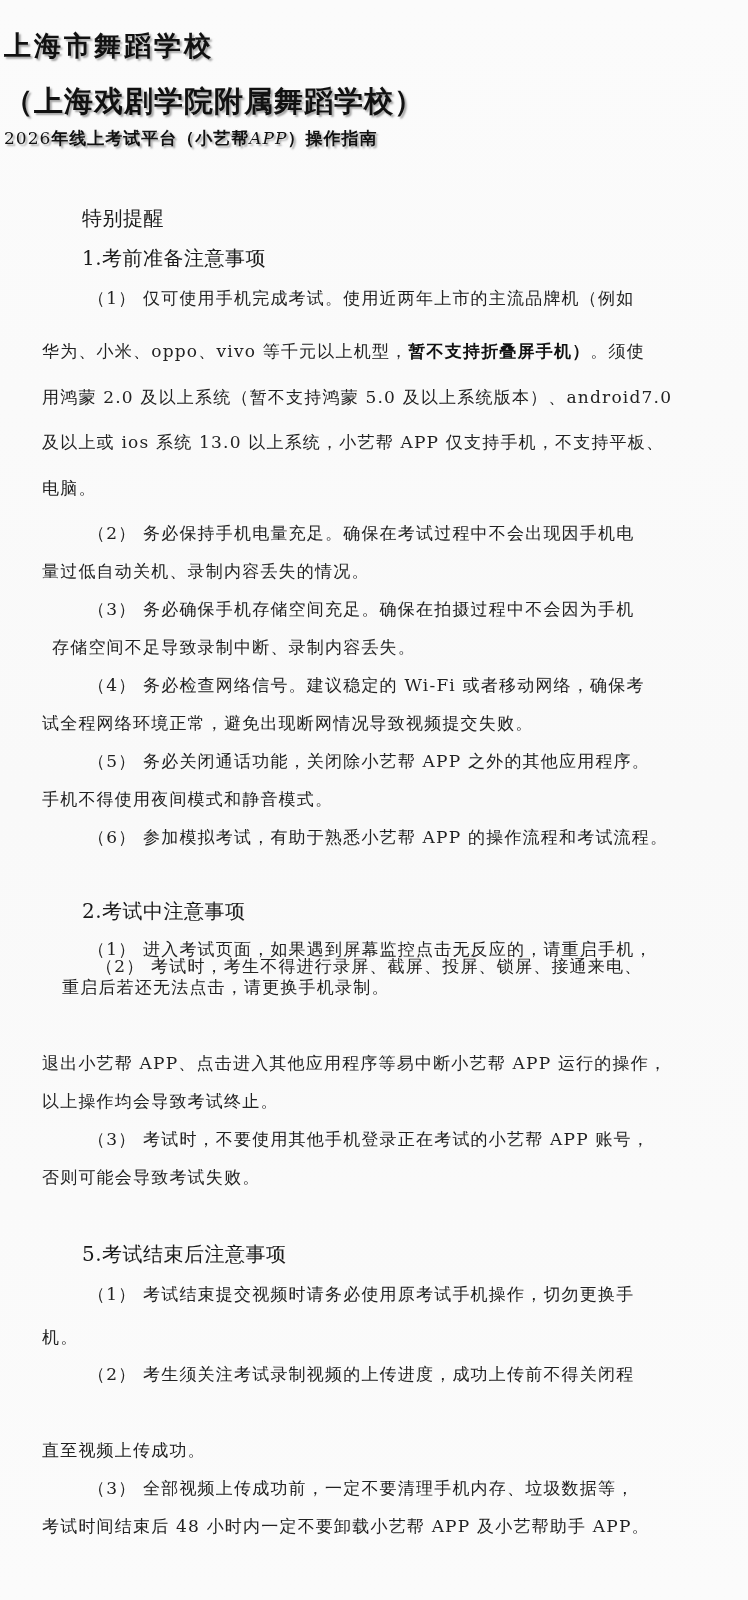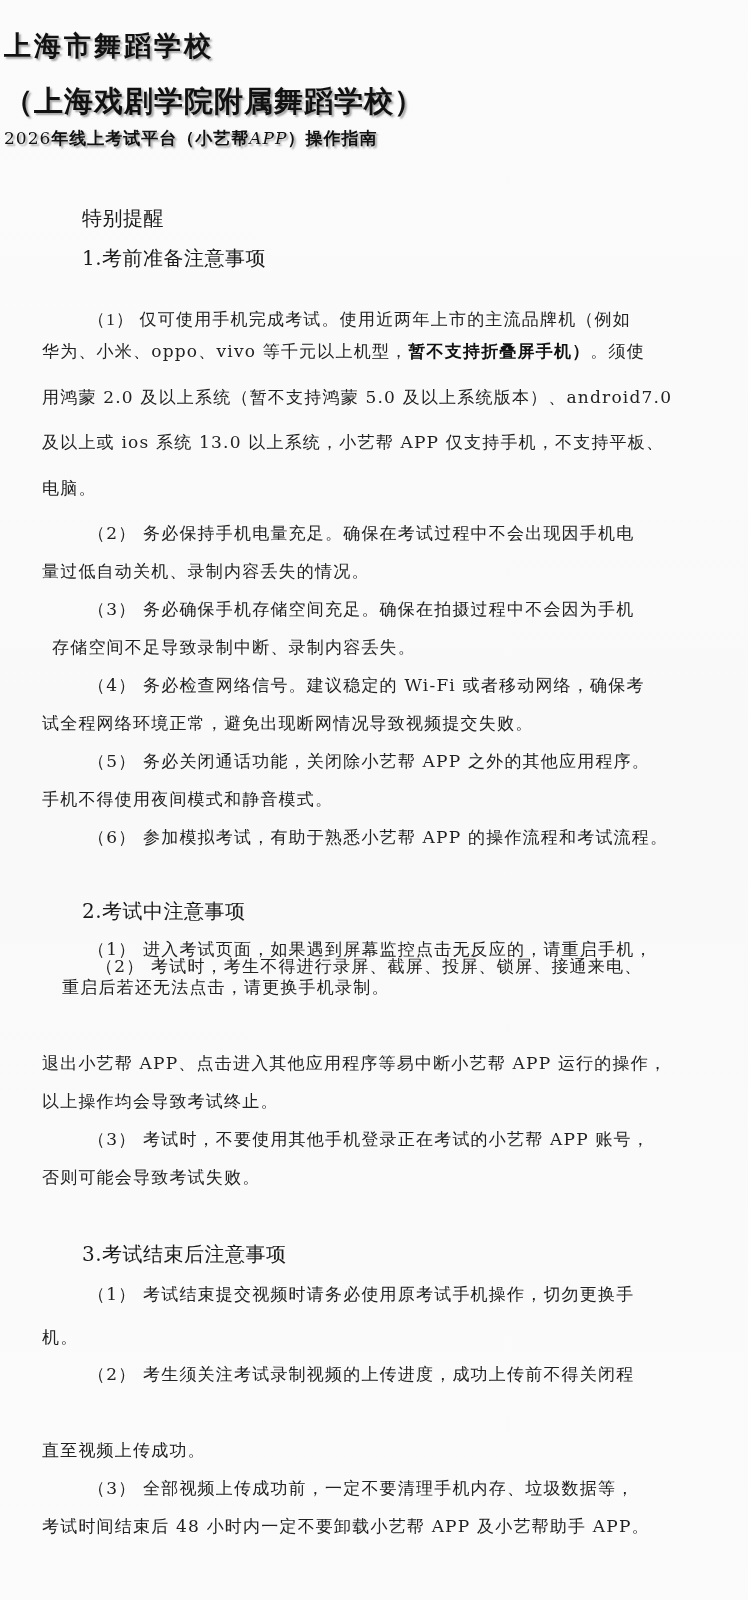--- a/index.html
+++ b/index.html
@@ -73,21 +73,21 @@
   <div class="title t1">上海市舞蹈学校</div>
   <div class="title t2">（上海戏剧学院附属舞蹈学校）</div>
   <div class="title t3">
     <span class="latin">2026</span><span>年线上考试平台（小艺帮</span><span class="app">APP</span><span>）操作指南</span>
   </div>
 
   <div class="line heading" style="top:206px;">特别提醒</div>
 
   <div class="line heading" style="top:246px;">1.考前准备注意事项</div>
 
-  <div class="line indent" style="top:308px;font-family:Liberation Serif, serif;">（1） 仅可使用手机完成考试。使用近两年上市的主流品牌机（例如</div>
+  <div class="line indent" style="top:286px;">（1） 仅可使用手机完成考试。使用近两年上市的主流品牌机（例如</div>
   <div class="line cont" style="top:339px;"><span>华为、小米、oppo、vivo 等千元以上机型，</span><span class="bold">暂不支持折叠屏手机）</span><span>。须使</span></div>
   <div class="line cont" style="top:385px;">用鸿蒙 2.0 及以上系统（暂不支持鸿蒙 5.0 及以上系统版本）、android7.0</div>
   <div class="line cont" style="top:430px;">及以上或 ios 系统 13.0 以上系统，小艺帮 APP 仅支持手机，不支持平板、</div>
   <div class="line cont" style="top:476px;">电脑。</div>
 
   <div class="line indent" style="top:521px;">（2） 务必保持手机电量充足。确保在考试过程中不会出现因手机电</div>
   <div class="line cont" style="top:559px;">量过低自动关机、录制内容丢失的情况。</div>
 
   <div class="line indent" style="top:597px;">（3） 务必确保手机存储空间充足。确保在拍摄过程中不会因为手机</div>
   <div class="line cont" style="top:635px;margin-left:10px;">存储空间不足导致录制中断、录制内容丢失。</div>
@@ -105,21 +105,21 @@
   <div class="line indent" style="top:937px;">（1） 进入考试页面，如果遇到屏幕监控点击无反应的，请重启手机，</div>
   <div class="line cont" style="top:975px;margin-left:20px;">重启后若还无法点击，请更换手机录制。</div>
 
   <div class="line indent" style="top:954px;margin-left:8px;">（2） 考试时，考生不得进行录屏、截屏、投屏、锁屏、接通来电、</div>
   <div class="line cont" style="top:1051px;">退出小艺帮 APP、点击进入其他应用程序等易中断小艺帮 APP 运行的操作，</div>
   <div class="line cont" style="top:1089px;">以上操作均会导致考试终止。</div>
 
   <div class="line indent" style="top:1127px;">（3） 考试时，不要使用其他手机登录正在考试的小艺帮 APP 账号，</div>
   <div class="line cont" style="top:1165px;">否则可能会导致考试失败。</div>
 
-  <div class="line heading" style="top:1242px;">3.考试结束后注意事项</div>
+  <div class="line heading" style="top:1242px;">5.考试结束后注意事项</div>
 
   <div class="line indent" style="top:1282px;">（1） 考试结束提交视频时请务必使用原考试手机操作，切勿更换手</div>
   <div class="line cont" style="top:1325px;">机。</div>
 
   <div class="line indent" style="top:1362px;">（2） 考生须关注考试录制视频的上传进度，成功上传前不得关闭程</div>
   <div class="line cont" style="top:1438px;">直至视频上传成功。</div>
 
   <div class="line indent" style="top:1476px;">（3） 全部视频上传成功前，一定不要清理手机内存、垃圾数据等，</div>
   <div class="line cont" style="top:1514px;">考试时间结束后 48 小时内一定不要卸载小艺帮 APP 及小艺帮助手 APP。</div>
 

